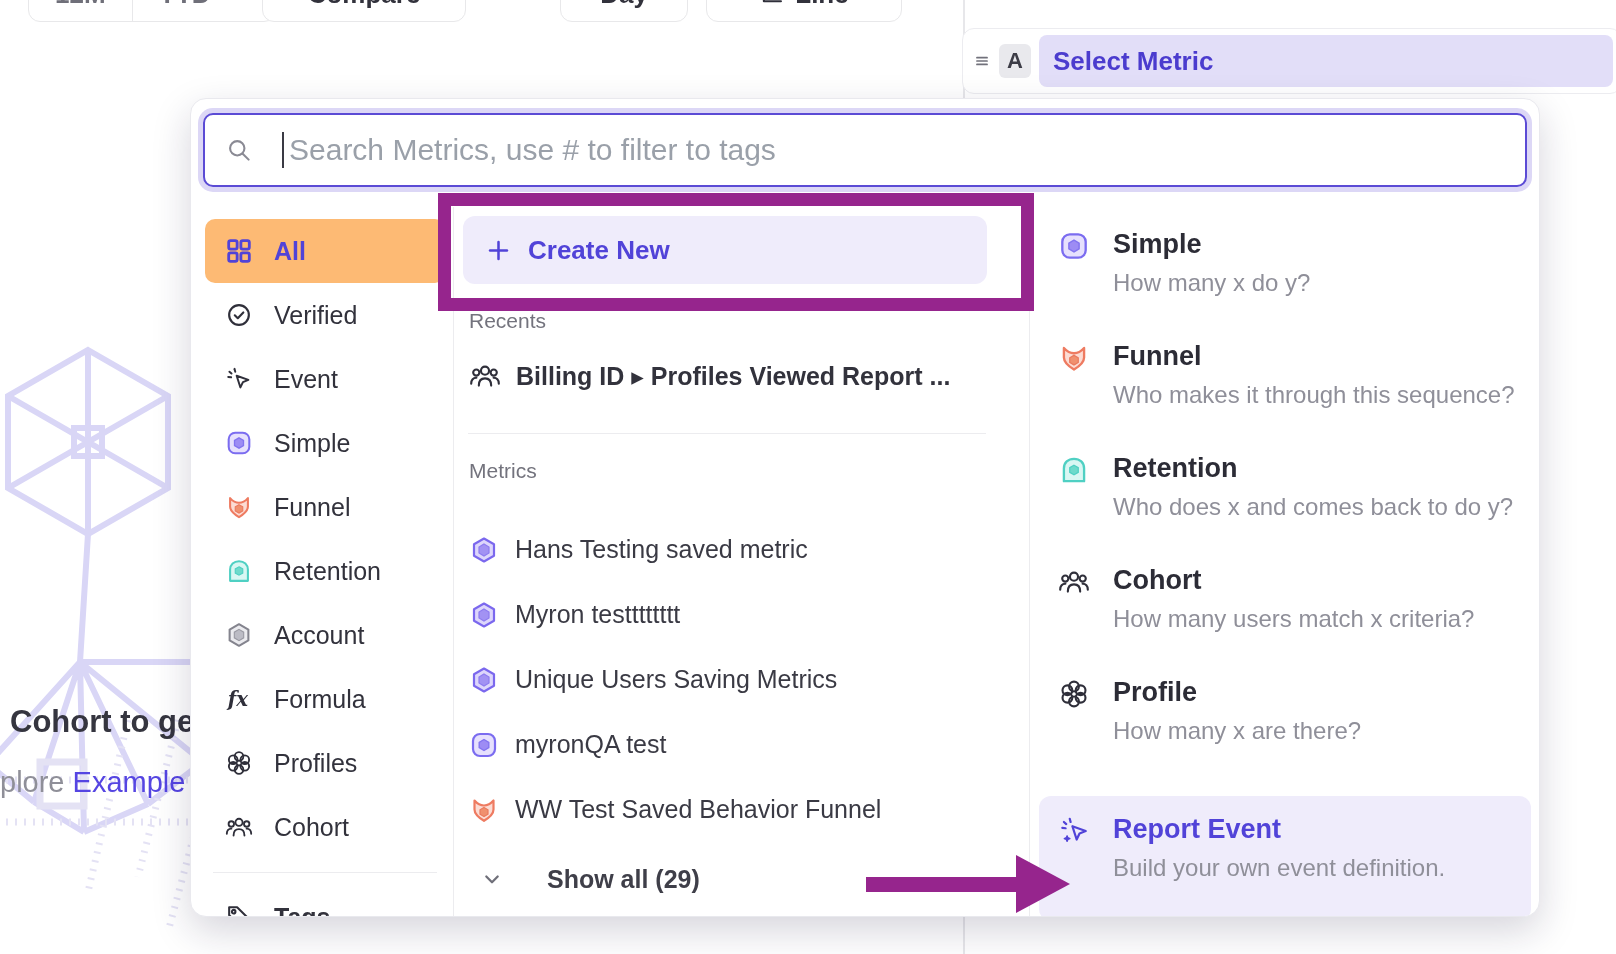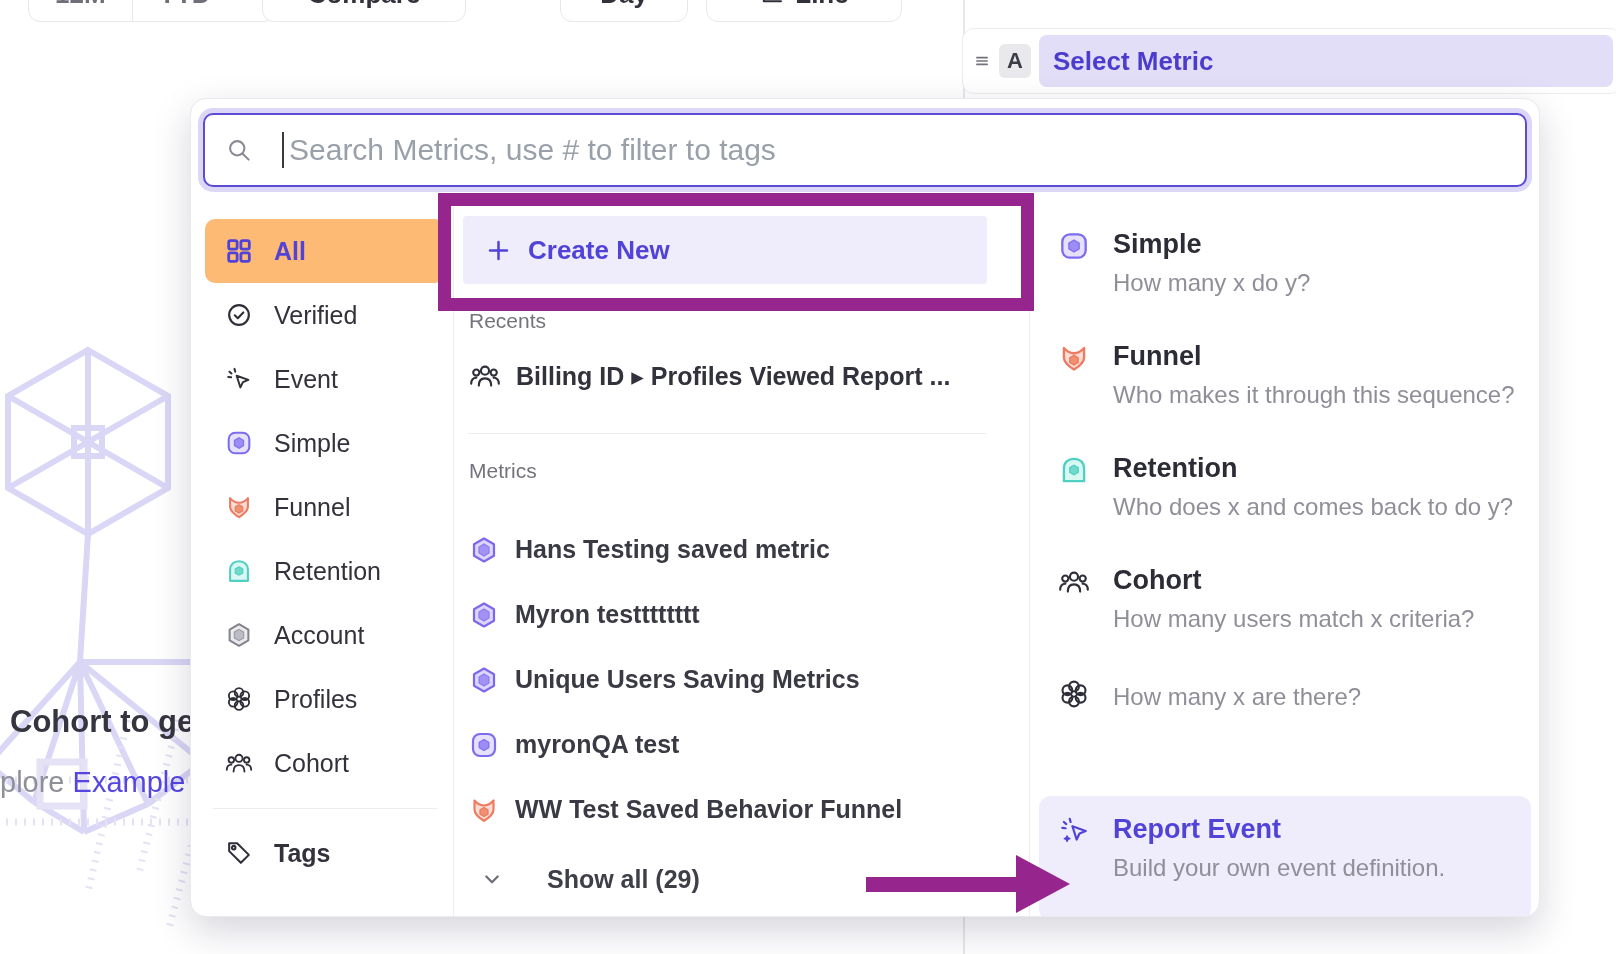--- a/index.html
+++ b/index.html
@@ -56,34 +56,34 @@
   .side-row{height:64px;display:flex;align-items:center;border-radius:10px;cursor:pointer;}
   .side-row .ic{width:30px;height:30px;margin-left:19px;flex:0 0 auto;}
   .side-row .lbl{margin-left:20px;font-size:25px;font-weight:500;color:#32323c;}
   .side-row.sel{background:#fdba74;align-items:center;}
   .side-row.sel .lbl{color:#5143d8;font-weight:600;}
   .side-sep{height:1px;background:#ececef;margin:13px 8px 0 8px;}
   .side-clip{margin-top:12px;}
 
   
   .create-btn{position:absolute;left:272px;top:117px;width:524px;height:68px;background:#efecfb;
-          border-radius:4px;display:flex;align-items:center;cursor:pointer;}
+          border-radius:12px;display:flex;align-items:center;cursor:pointer;}
   .create-btn .ic{width:27px;height:27px;margin-left:22px;}
   .create-btn .lbl{margin-left:16px;font-size:26px;font-weight:600;color:#5143d8;}
   .sec-label{position:absolute;left:278px;font-size:21px;color:#73737d;}
   .recents-label{top:210px;}
   .metrics-label{top:360px;}
   .recent-row{position:absolute;left:277px;top:248px;width:520px;height:58px;display:flex;align-items:center;cursor:pointer;}
   .recent-row .ic{width:34px;height:34px;flex:0 0 auto;}
   .recent-row .lbl{margin-left:14px;font-size:25px;font-weight:600;color:#32323c;white-space:nowrap;}
   .mid-sep{position:absolute;left:277px;top:334px;width:518px;height:1px;background:#ececef;}
   .metric-list{position:absolute;left:277px;top:418px;width:545px;}
   .m-row{height:65px;display:flex;align-items:center;cursor:pointer;}
   .m-row .ic{width:32px;height:32px;flex:0 0 auto;}
-  .m-row .lbl{margin-left:15px;font-size:25px;font-weight:700;color:#3a3a44;white-space:nowrap;}
+  .m-row .lbl{margin-left:15px;font-size:25px;font-weight:400;color:#3a3a44;white-space:nowrap;}
   .show-all{position:absolute;left:288px;top:758px;height:44px;display:flex;align-items:center;cursor:pointer;gap:32px;}
   .show-all .ic{width:26px;height:26px;}
   .show-all .lbl{margin-left:10px;font-size:25px;font-weight:600;color:#3f3f49;}
 
   
   .types{position:absolute;left:838px;top:128px;right:0;}
   .type-row{height:112px;display:flex;align-items:flex-start;padding-left:28px;cursor:pointer;box-sizing:border-box;}
   .type-row .ic{width:34px;height:34px;margin-top:2px;flex:0 0 auto;}
   .type-txt{margin-left:22px;}
   .type-title{font-size:27px;font-weight:600;color:#2c2c36;line-height:34px;}
@@ -247,20 +247,28 @@
           <span class="ic">
             <svg viewBox="0 0 32 32">
               <polygon points="16,4.5 26,10.2 26,21.8 16,27.5 6,21.8 6,10.2" fill="#ebebef" stroke="#84848e" stroke-width="2.2" stroke-linejoin="round"></polygon>
               <polygon points="16,10 21,13 21,19 16,22 11,19 11,13" fill="#bcbcc5" stroke="#9a9aa3" stroke-width="1.2"></polygon>
             </svg>
           </span>
           <span class="lbl">Account</span>
         </div>
         <div class="side-row">
           <span class="ic">
+            <svg viewBox="0 0 32 32">
+              <text x="4" y="23.5" font-size="21" font-style="italic" font-weight="600" fill="#2f2f3a" font-family="DejaVu Serif, serif">fx</text>
+            </svg>
+          </span>
+          <span class="lbl">Formula</span>
+        </div>
+        <div class="side-row">
+          <span class="ic">
             <svg viewBox="0 0 32 32" fill="none" stroke="#2f2f3a" stroke-width="2">
               <circle cx="16" cy="9" r="4.6"></circle>
               <circle cx="22.2" cy="12.5" r="4.6"></circle>
               <circle cx="22.2" cy="19.5" r="4.6"></circle>
               <circle cx="16" cy="23" r="4.6"></circle>
               <circle cx="9.8" cy="19.5" r="4.6"></circle>
               <circle cx="9.8" cy="12.5" r="4.6"></circle>
             </svg>
           </span>
           <span class="lbl">Profiles</span>
@@ -429,20 +437,21 @@
             <svg viewBox="0 0 32 32" fill="none" stroke="#2f2f3a" stroke-width="2">
               <circle cx="16" cy="9" r="4.6"></circle>
               <circle cx="22.2" cy="12.5" r="4.6"></circle>
               <circle cx="22.2" cy="19.5" r="4.6"></circle>
               <circle cx="16" cy="23" r="4.6"></circle>
               <circle cx="9.8" cy="19.5" r="4.6"></circle>
               <circle cx="9.8" cy="12.5" r="4.6"></circle>
             </svg>
           </span>
           <div class="type-txt">
+            <div class="type-title">Profile</div>
             <div class="type-desc">How many x are there?</div>
           </div>
         </div>
         <div class="type-row hl">
           <span class="ic">
             <svg viewBox="0 0 32 32" fill="none" stroke="#5143d8" stroke-width="2.1" stroke-linecap="round" stroke-linejoin="round">
               <path d="M14.5 11.5 L27 16 L21.2 18.3 L18.5 24 Z"></path>
               <path d="M12 4.5 L12.8 7.5"></path>
               <path d="M6.5 7.5 L8.7 9.5"></path>
               <path d="M5 13 L8.1 13.4"></path>

